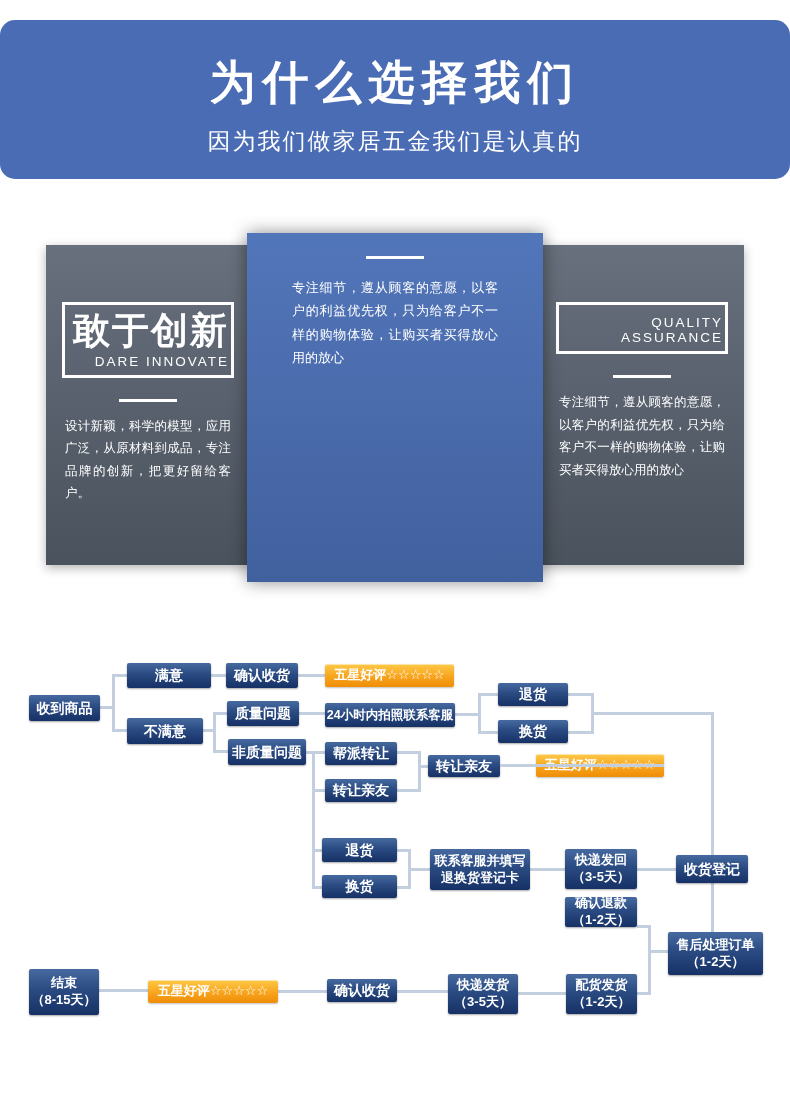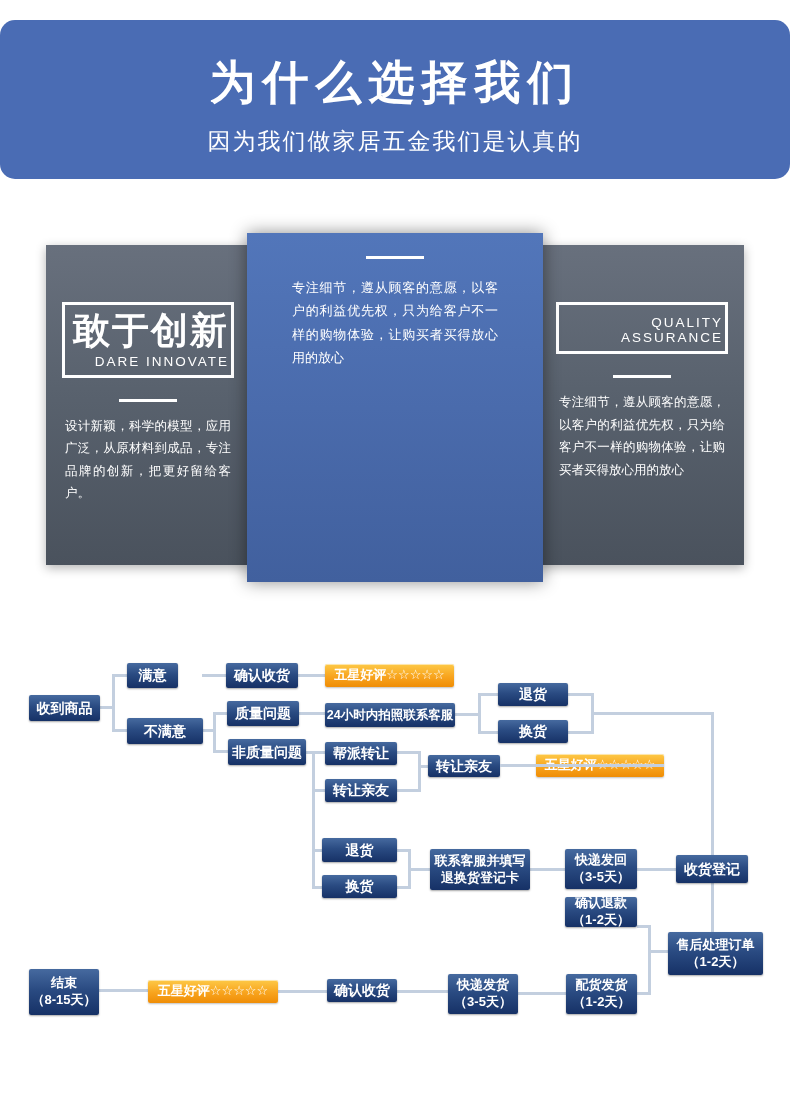--- a/index.html
+++ b/index.html
@@ -124,21 +124,21 @@
     <i class="ln h" style="left:650px;top:950px;width:19px"></i>
     <i class="ln h" style="left:637px;top:992px;width:14px"></i>
     <i class="ln h" style="left:99px;top:989px;width:50px"></i>
     <i class="ln h" style="left:278px;top:990px;width:50px"></i>
     <i class="ln h" style="left:397px;top:990px;width:52px"></i>
     <i class="ln h" style="left:518px;top:992px;width:49px"></i>
   </div>
 
   <div>
     <div class="node navy" style="left:29px;top:695px;width:71px;height:26px">收到商品</div>
-    <div class="node navy" style="left:127px;top:663px;width:51px;height:25px">满意</div>
+    <div class="node navy" style="left:127px;top:663px;width:84px;height:25px">满意</div>
     <div class="node navy" style="left:226px;top:663px;width:72px;height:25px">确认收货</div>
     <div class="node orange f13" style="left:325px;top:664px;width:129px;height:23px">五星好评☆☆☆☆☆</div>
     <div class="node navy" style="left:227px;top:701px;width:72px;height:25px">质量问题</div>
     <div class="node navy f12" style="left:325px;top:703px;width:130px;height:24px">24小时内拍照联系客服</div>
     <div class="node navy" style="left:127px;top:718px;width:76px;height:26px">不满意</div>
     <div class="node navy" style="left:498px;top:683px;width:70px;height:23px">退货</div>
     <div class="node navy" style="left:498px;top:720px;width:70px;height:23px">换货</div>
     <div class="node navy" style="left:228px;top:739px;width:78px;height:26px">非质量问题</div>
     <div class="node navy" style="left:325px;top:742px;width:72px;height:23px">帮派转让</div>
     <div class="node navy" style="left:325px;top:779px;width:72px;height:23px">转让亲友</div>

